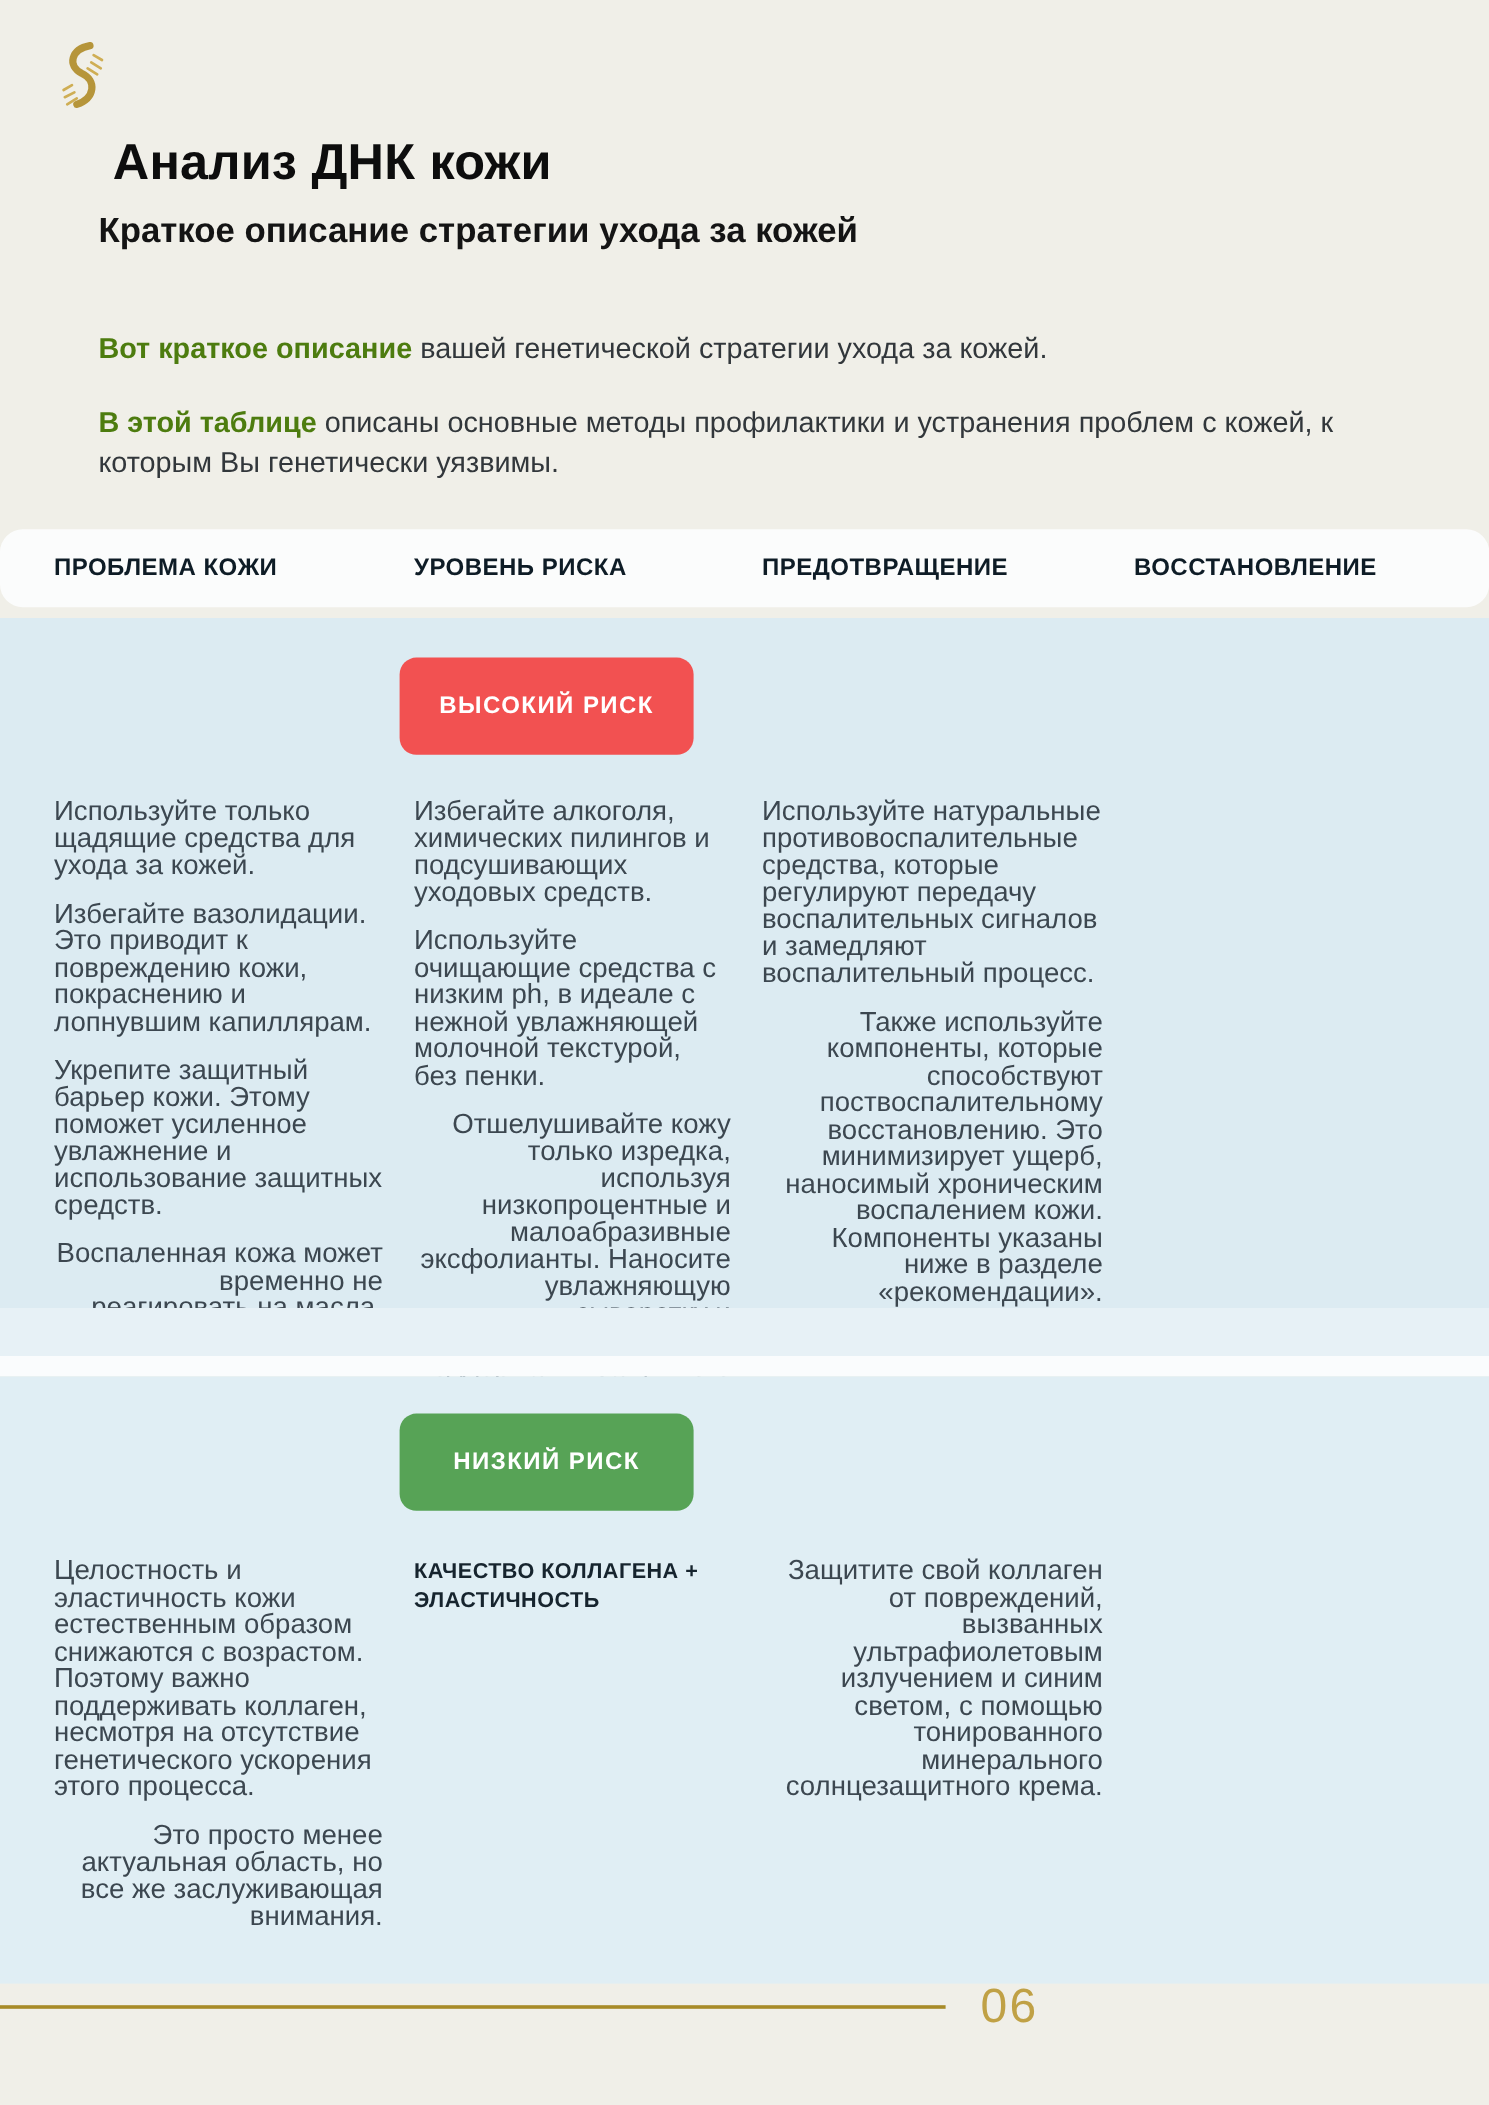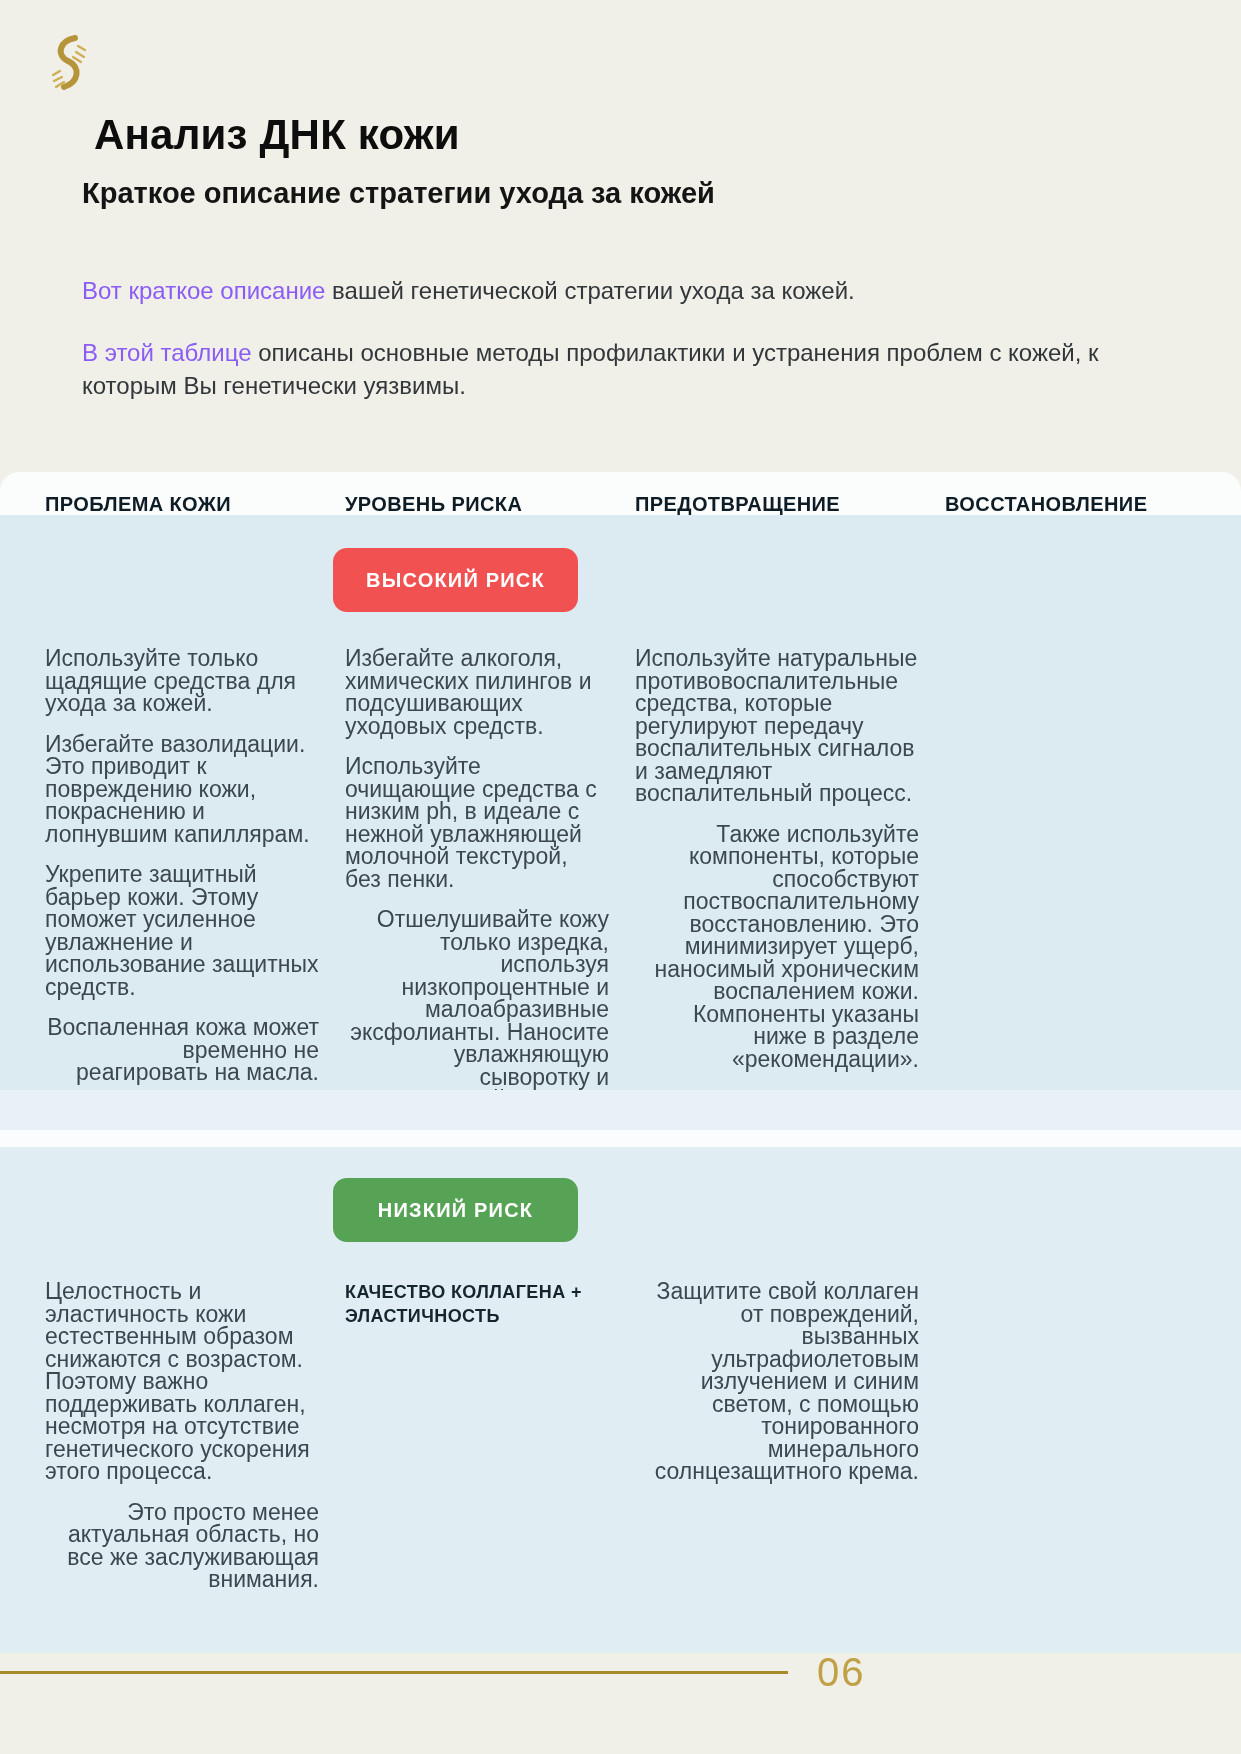--- a/index.html
+++ b/index.html
@@ -11,37 +11,37 @@
     overflow:hidden;
   }
   
   .logo{position:absolute;left:48px;top:34px;width:42px;height:64px;}
   .head-text{padding:100px 60px 0 82px;}
   .title{font-size:42px;font-weight:800;color:#0d0d0d;letter-spacing:0.2px;line-height:1.1;margin:12px;}
   .subtitle{font-size:29px;font-weight:700;color:#141414;margin:19px 0 0 0;line-height:1.15;}
   .intro p{font-size:24px;line-height:33px;color:#32373b;margin:0;}
   .intro p.first{margin-top:63px;}
   .intro p.second{margin-top:29px;max-width:1030px;}
-  .intro strong{color:#8b5cf6;font-weight:400;}
+  .intro strong{color:#4d7c0f;font-weight:700;}
   
   .band{position:absolute;left:0;width:1241px;}
-  .thead{top:472px;height:65px;background:#fbfcfc;border-radius:19px;}
+  .thead{top:441px;height:65px;background:#fbfcfc;border-radius:19px;}
   .sec1{top:515px;height:575px;background:#dcebf2;}
   .gap-light{top:1090px;height:40px;background:#e7f1f6;}
   .gap-white{top:1130px;height:17px;background:#fafcfd;}
   .sec2{top:1147px;height:506px;background:#e0eef4;}
   .grid{display:grid;grid-template-columns:300px 290px 310px 1fr;padding:0 41px 0 45px;}
   .thead .grid{height:65px;align-items:center;}
   .th{font-size:20px;font-weight:700;color:#0e1c26;letter-spacing:0.4px;}
   
   .badge-row{margin-top:33px;}
   .sec2 .badge-row{margin-top:31px;}
   .badge{
     display:flex;align-items:center;justify-content:center;
-    width:245px;height:64px;margin-left:-12px;
+    width:245px;height:81px;margin-left:-12px;
     border-radius:14px;
     color:#ffffff;font-size:20px;font-weight:700;letter-spacing:1.2px;
   }
   
   .content-row{margin-top:35px;}
   .sec2 .content-row{margin-top:38px;}
   .problem{font-size:18px;font-weight:700;color:#16242e;letter-spacing:0.4px;line-height:24px;padding-right:40px;}
   .cell p{font-size:23px;line-height:22.5px;color:#3c4750;margin:0 0 18px 0;padding-right:26px;}
   .cell p:last-child{margin-bottom:0;text-align:right;}
   

